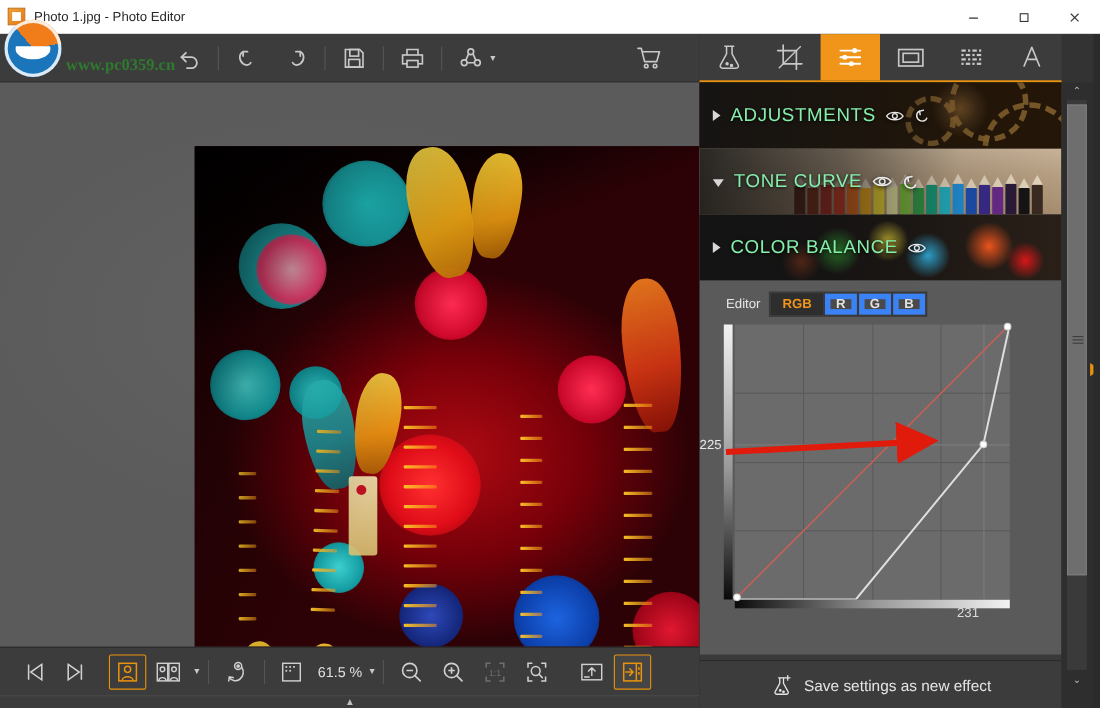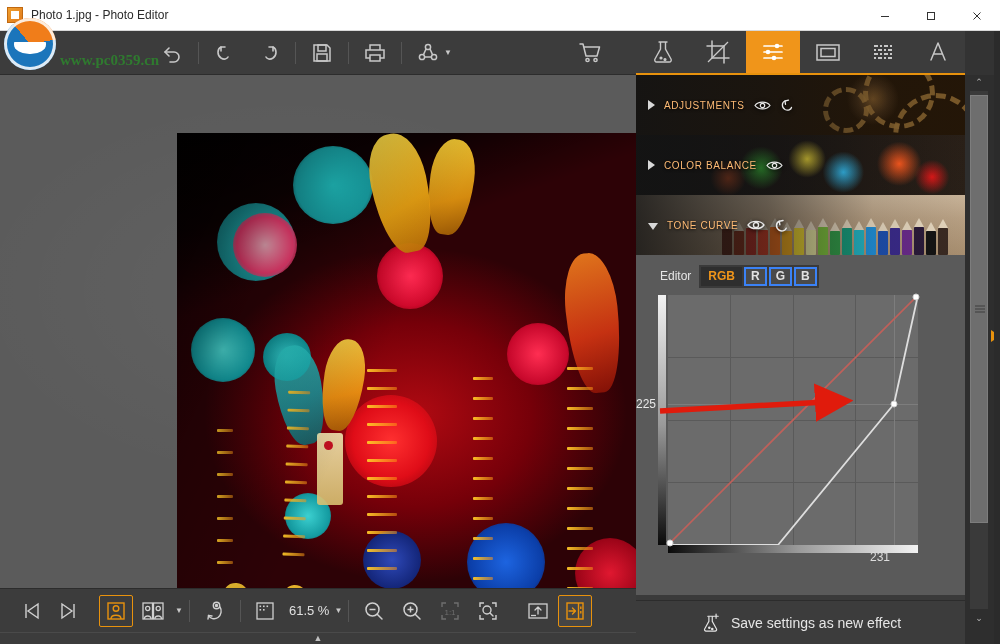--- a/index.html
+++ b/index.html
@@ -128,21 +128,21 @@
   }
   .sec-head .sec-bg { position:absolute; inset:0; }
   .sec-head .sec-scrim {
     position:absolute; inset:0;
     background: linear-gradient(90deg, rgba(20,20,20,0.88) 0%, rgba(20,20,20,0.55) 40%, rgba(20,20,20,0.12) 72%, rgba(20,20,20,0.02) 100%);
   }
   .sec-inner { position:relative; display:flex; align-items:center; gap:9px; z-index:2; }
   .tri { width:0; height:0; }
   .tri.right { border-left:7px solid #d8d8d8; border-top:5px solid transparent; border-bottom:5px solid transparent; }
   .tri.down  { border-top:7px solid #d8d8d8; border-left:5px solid transparent; border-right:5px solid transparent; margin-top:3px;}
-  .sec-title { color:#fdba74; font-size:10px; letter-spacing:0.6px; text-shadow:0 1px 3px rgba(0,0,0,0.9); }
+  .sec-title { color:#86efac; font-size:17px; letter-spacing:0.6px; text-shadow:0 1px 3px rgba(0,0,0,0.9); }
   .sec-ico { color:#e8e8e8; display:flex; align-items:center; filter: drop-shadow(0 1px 2px rgba(0,0,0,0.9)); }
 
   
   .bg-gears {
     background:
       radial-gradient(circle 26px at 72% 40%, #6b4a22 0%, #3a2713 60%, #241607 100%),
       radial-gradient(circle 34px at 92% 72%, #7a5526 0%, #3f2a14 62%, #201305 100%),
       radial-gradient(circle 20px at 55% 80%, #5b3f1d 0%, #2a1b0c 70%),
       linear-gradient(120deg,#171717 0%, #2e2113 55%, #4a3418 100%);
   }
@@ -169,21 +169,21 @@
     border-bottom:9px solid #e8d9c0;
   }
 
   
   .tc-body { background:#5a5a5a; padding:10px 0 0 0; height:340px; position:relative; }
   .channel-row { display:flex; align-items:center; gap:8px; padding-left:24px; height:22px;}
   .channel-label { color:#e6e6e6; font-size:12px; }
   .chan-group { display:flex; background:#3a3a3a; padding:2px; gap:2px; }
   .chan {
     min-width:21px; height:19px; padding:0 5px; display:flex; align-items:center; justify-content:center;
-    color:#e2e2e2; font-size:12px; font-weight:bold; background:#4a4a4a; border:2px solid #3b82f6;
+    color:#e2e2e2; font-size:12px; font-weight:bold; background:#4a4a4a; border:5px solid #3b82f6;
   }
   .chan.active { color:#f0951a; background:#2e2e2e; border-color:#2e2e2e; }
   .curve-wrap { position:relative; margin:8px 0 0 22px; width:262px; height:272px; }
   .yaxis-strip {
     position:absolute; left:0; top:0; width:8px; height:250px;
     background:linear-gradient(180deg,#f2f2f2 0%,#9a9a9a 52%, #0a0a0a 100%);
   }
   .xaxis-strip {
     position:absolute; left:10px; bottom:14px; width:250px; height:8px;
     background:linear-gradient(90deg,#0a0a0a 0%, #9a9a9a 52%, #f2f2f2 100%);
@@ -635,35 +635,20 @@
           <div class="sec-ico">
             <svg width="17" height="13" viewBox="0 0 17 13" fill="none" stroke="currentColor" stroke-width="1.2">
               <path d="M1 6.5 C4 2 13 2 16 6.5 C13 11 4 11 1 6.5 Z"></path>
                 <circle cx="8.5" cy="6.5" r="2.2"></circle>
             </svg>
           </div>
           <div class="sec-ico">
             <svg width="16" height="14" viewBox="0 0 16 14" fill="none" stroke="currentColor" stroke-width="1.3">
               <path d="M5 3 C1.5 4.5 1.5 9.5 5 11.5 C8 13 11 11.5 11.5 9.5" stroke-linecap="round"></path>
               <path d="M5 3 L8.5 2.2 M5 3 L5.5 6.3" stroke-linecap="round"></path>
-            </svg>
-          </div>
-        </div>
-      </div>
-
-      <div class="sec-head">
-        <div class="sec-bg bg-powder"></div>
-        <div class="sec-scrim"></div>
-        <div class="sec-inner">
-          <div class="tri right"></div>
-          <div class="sec-title">COLOR BALANCE</div>
-          <div class="sec-ico">
-            <svg width="17" height="13" viewBox="0 0 17 13" fill="none" stroke="currentColor" stroke-width="1.2">
-              <path d="M1 6.5 C4 2 13 2 16 6.5 C13 11 4 11 1 6.5 Z"></path>
-                <circle cx="8.5" cy="6.5" r="2.2"></circle>
             </svg>
           </div>
         </div>
       </div>
 
       <div class="sec-head">
         <div class="sec-bg bg-pencils">
           <div class="pencil" style="left:86px;height:26px;background:#5a1f10;"></div>
           <div class="pencil" style="left:98px;height:24px;background:#8a2a12;"></div>
           <div class="pencil" style="left:110px;height:27px;background:#b8281c;"></div>
@@ -696,20 +681,35 @@
           </div>
           <div class="sec-ico">
             <svg width="17" height="15" viewBox="0 0 16 14" fill="none" stroke="currentColor" stroke-width="1.4">
               <path d="M5 3 C1.5 4.5 1.5 9.5 5 11.5 C8 13 11 11.5 11.5 9.5" stroke-linecap="round"></path>
               <path d="M5 3 L8.5 2.2 M5 3 L5.5 6.3" stroke-linecap="round"></path>
             </svg>
           </div>
         </div>
       </div>
 
+      <div class="sec-head">
+        <div class="sec-bg bg-powder"></div>
+        <div class="sec-scrim"></div>
+        <div class="sec-inner">
+          <div class="tri right"></div>
+          <div class="sec-title">COLOR BALANCE</div>
+          <div class="sec-ico">
+            <svg width="17" height="13" viewBox="0 0 17 13" fill="none" stroke="currentColor" stroke-width="1.2">
+              <path d="M1 6.5 C4 2 13 2 16 6.5 C13 11 4 11 1 6.5 Z"></path>
+                <circle cx="8.5" cy="6.5" r="2.2"></circle>
+            </svg>
+          </div>
+        </div>
+      </div>
+
       <div class="tc-body">
 
         <div class="channel-row">
           <div class="channel-label">Editor</div>
           <div class="chan-group">
             <div class="chan active">RGB</div>
             <div class="chan">R</div>
             <div class="chan">G</div>
             <div class="chan">B</div>
           </div>

